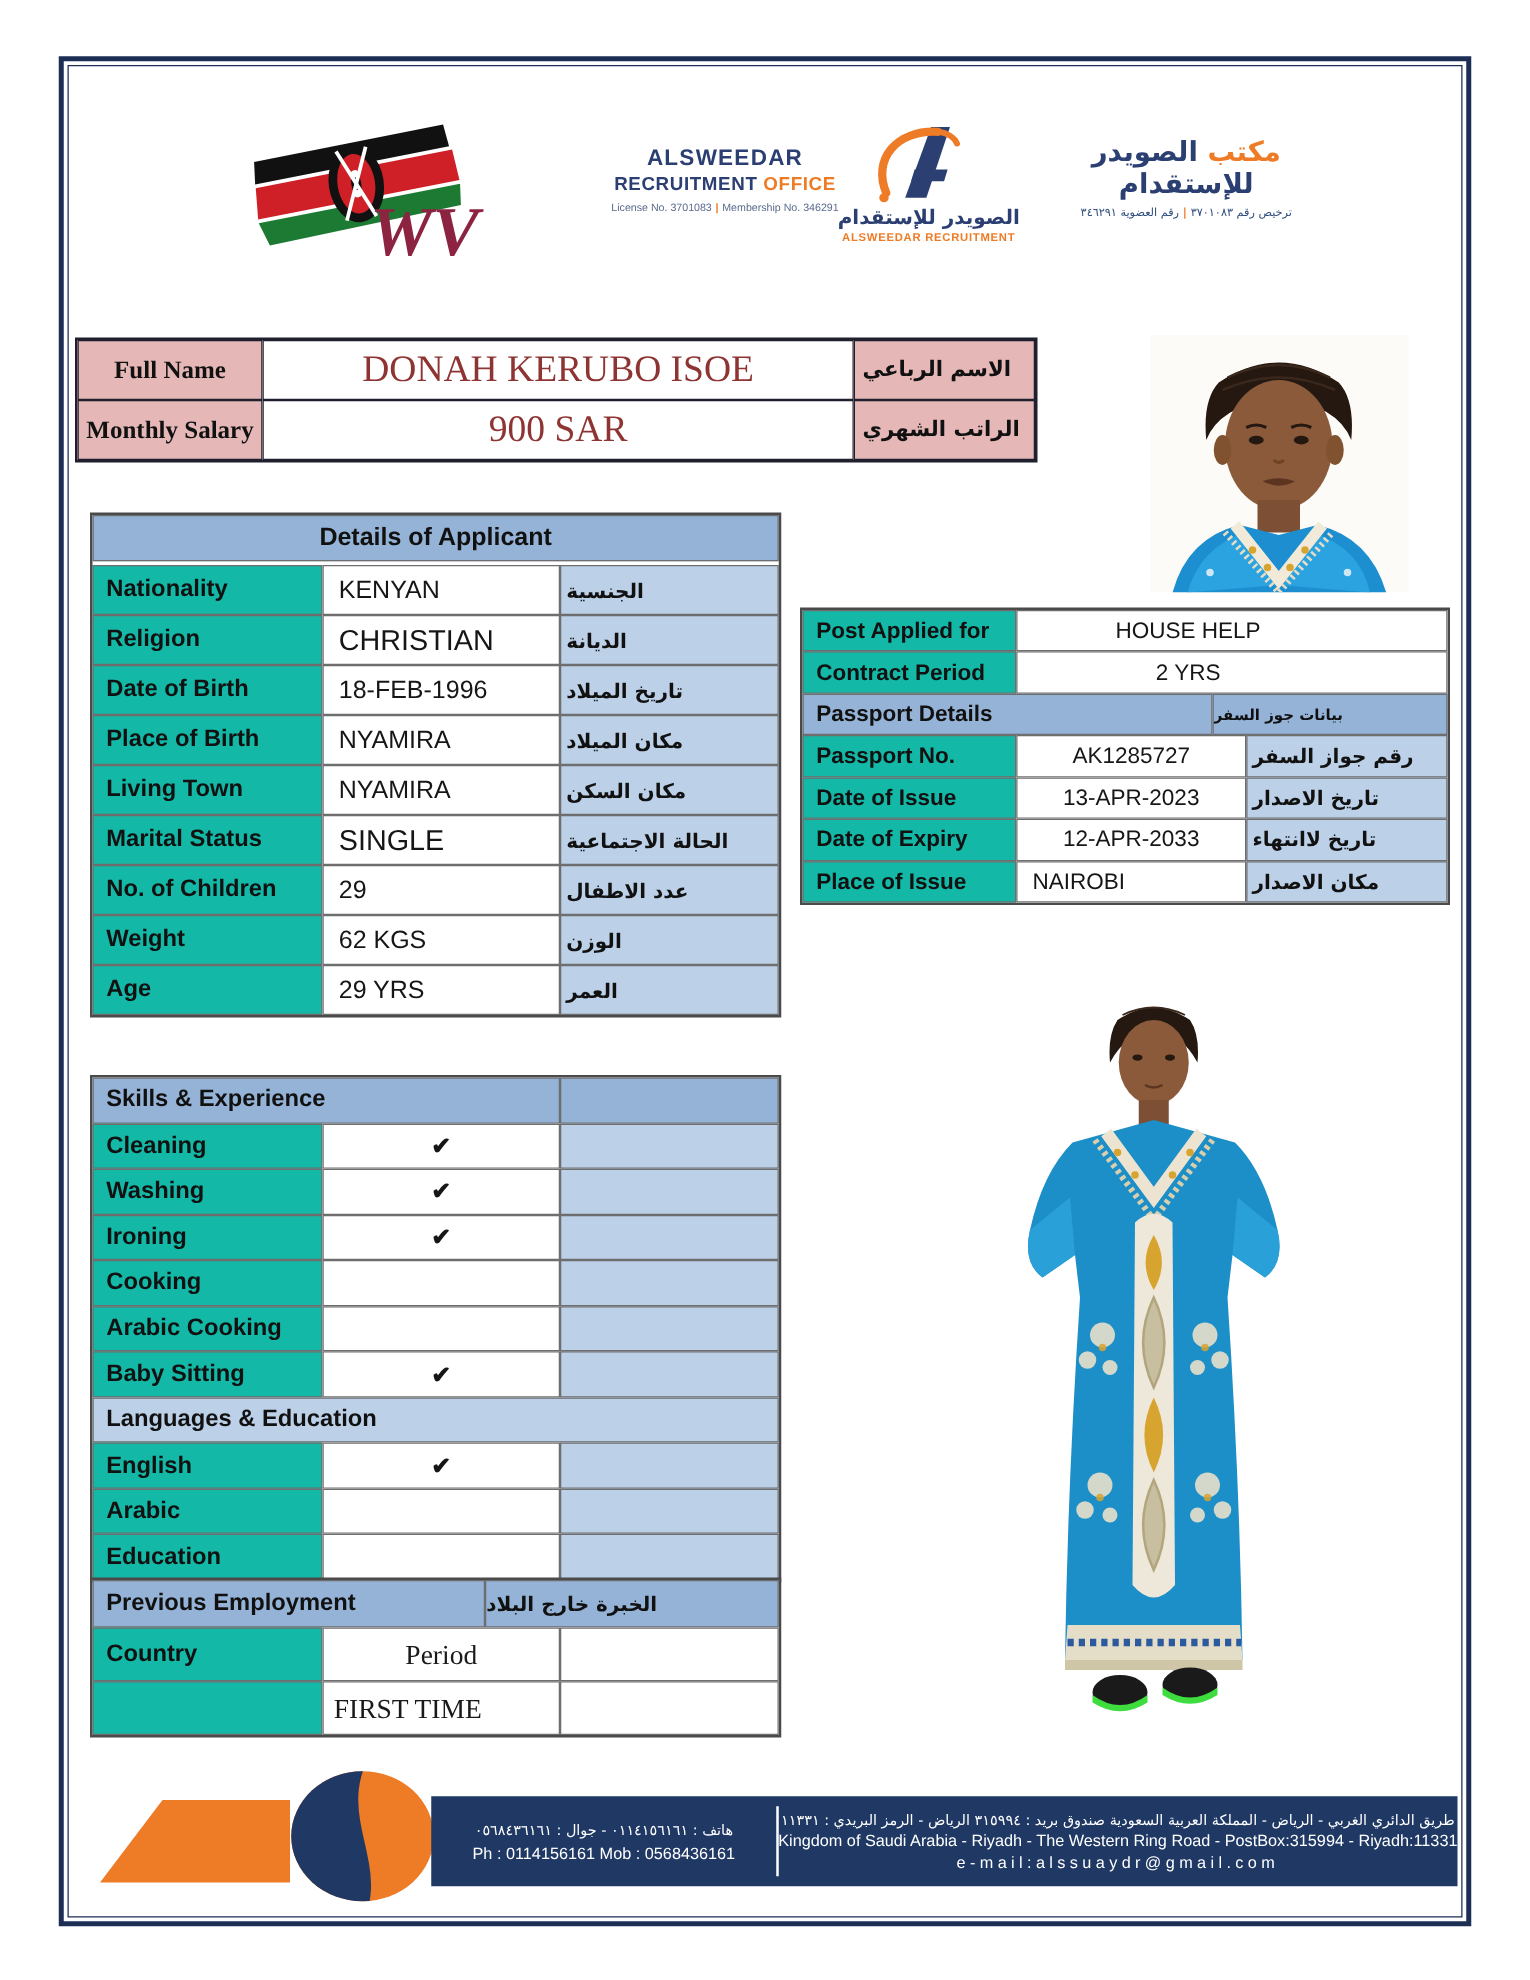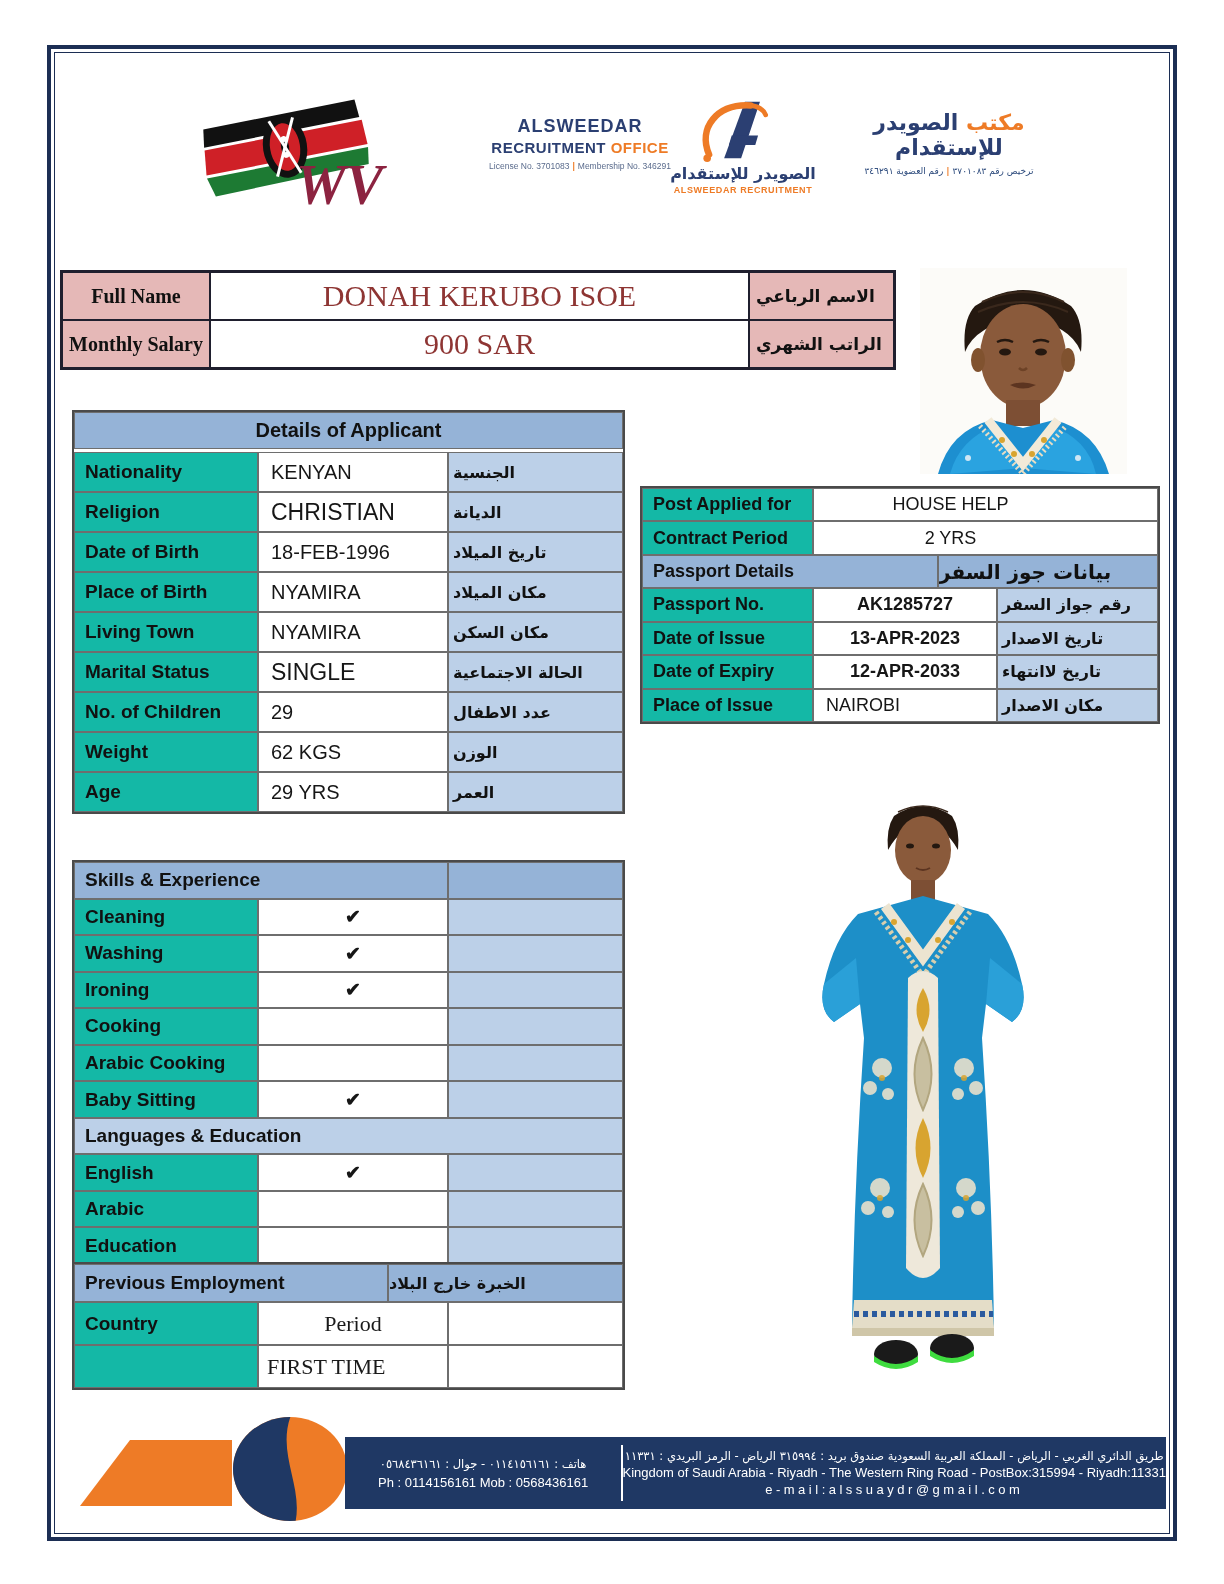--- a/index.html
+++ b/index.html
@@ -21,21 +21,21 @@
   .amark-ar{font-family:"DejaVu Sans",sans-serif;font-weight:bold;font-size:16px;color:#2b3f72;
         direction:rtl;margin-top:2px;}
   .amark-en{font-size:9px;font-weight:bold;color:#ee7b26;letter-spacing:.6px;margin-top:2px;}
   .office-ar{position:absolute;left:824px;top:110px;width:250px;text-align:center;direction:rtl;}
   .office-ar-title{font-family:"DejaVu Sans",sans-serif;font-weight:bold;font-size:22px;color:#2b3f72;}
   .office-ar-title .orange{color:#ee7b26;}
   .office-ar-lic{font-family:"DejaVu Sans",sans-serif;font-size:9px;color:#2c4a7c;margin-top:6px;}
   .office-ar-lic .sep{color:#ee7b26;font-weight:bold;padding:0 3px;}
 
   
-  .id-table{position:absolute;left:60px;top:270px;width:836px;height:100px;
+  .id-table{position:absolute;left:60px;top:270px;width:770px;height:100px;
         display:flex;flex-direction:column;border:2px solid #1f1f2e;box-sizing:border-box;}
   .id-row{display:flex;flex:1;}
   .id-cell{box-sizing:border-box;border:1px solid #1f1f2e;display:flex;align-items:center;}
   .id-label{width:148px;background:#e5b8b7;justify-content:center;
         font-family:"Liberation Serif",serif;font-weight:bold;font-size:20px;color:#111;}
   .id-value{flex:1;background:#ffffff;justify-content:center;
         font-family:"Liberation Serif",serif;font-size:30px;color:#8e3533;}
   .id-ar{width:145px;background:#e5b8b7;justify-content:flex-end;direction:rtl;padding-left:6px;
         font-family:"DejaVu Sans",sans-serif;font-weight:bold;font-size:17px;color:#111;padding-right:8px;}
 
@@ -56,23 +56,23 @@
   .details-hdr{height:37px;flex:none;justify-content:center;font-size:20px;}
 
   .app-tbl{left:640px;top:486px;width:520px;height:238px;}
   .app-tbl .w1{width:171px;}
   .app-tbl .w2{width:184px;}
   .app-tbl .w3{flex:1;}
   .app-tbl .lblc{font-size:18px;}
   .app-tbl .valc{font-size:18px;}
   .valc.span2{flex:1;justify-content:center;padding-left:0;padding-right:70px;}
   .pass-hdr-l{flex:1;background:#95b3d7;font-weight:bold;font-size:18px;color:#111;padding-left:10px;}
-  .pass-hdr-r{width:220px;background:#95b3d7;justify-content:flex-end;direction:rtl;
-        font-family:"DejaVu Sans",sans-serif;font-weight:bold;font-size:20px;color:#111;padding-right:24px;}
-  .app-tbl .valc.ctr{justify-content:center;padding-left:0;font-weight:bold;}
+  .pass-hdr-r{width:188px;background:#95b3d7;justify-content:flex-end;direction:rtl;
+        font-family:"DejaVu Sans",sans-serif;font-weight:bold;font-size:12px;color:#111;padding-right:24px;}
+  .app-tbl .valc.ctr{justify-content:center;padding-left:0;}
 
   .skills-tbl{left:72px;top:860px;width:553px;height:406px;}
   .skills-tbl .w1{width:184px;}
   .skills-tbl .w2{width:190px;}
   .skills-tbl .w3{flex:1;}
   .skills-hdr-l{width:374px;background:#95b3d7;font-weight:bold;font-size:19px;color:#111;padding-left:10px;}
   .skills-hdr-r{flex:1;background:#95b3d7;}
   .subhdr{flex:1;background:#bcd0e8;font-weight:bold;font-size:19px;color:#111;padding-left:10px;}
   .chk{justify-content:center;padding-left:0;font-weight:bold;font-size:19px;}
 

